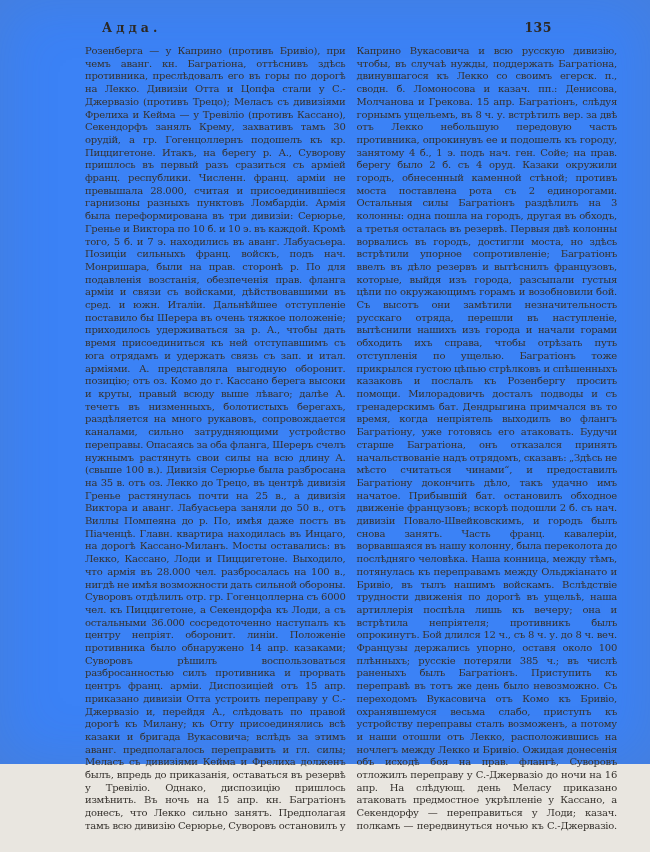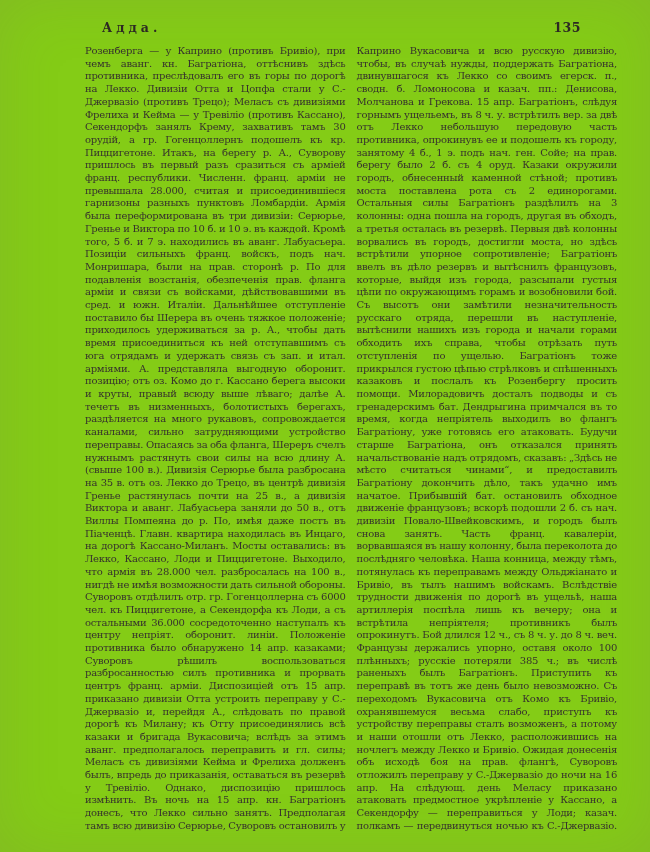--- a/index.html
+++ b/index.html
@@ -8,22 +8,22 @@
   }
   body {
     width: 650px;
     height: 852px;
     background: #e9e6e0;
     overflow: hidden;
   }
   .page {
     position: relative;
     width: 650px;
-    height: 852px;
-    background: #84cc16;
+    height: 764px;
+    background: #3b82f6;
     box-shadow: inset 0 0 60px rgba(120,110,95,0.18);
     font-family: "DejaVu Serif", "Liberation Serif", serif;
     color: #332f2b;
   }
   .running-head {
     position: absolute;
     top: 20px;
     left: 85px;
     width: 532px;
     height: 16px;
@@ -32,21 +32,21 @@
     color: #2c2823;
   }
   .head-title {
     position: absolute;
     left: 17px;
     top: 0;
     letter-spacing: 4px;
   }
   .head-page {
     position: absolute;
-    right: 36px;
+    right: 65px;
     top: 0;
     letter-spacing: 0.5px;
   }
   .body-text {
     position: absolute;
     top: 45px;
     left: 85px;
     width: 532px;
     height: 792px;
     column-count: 2;

